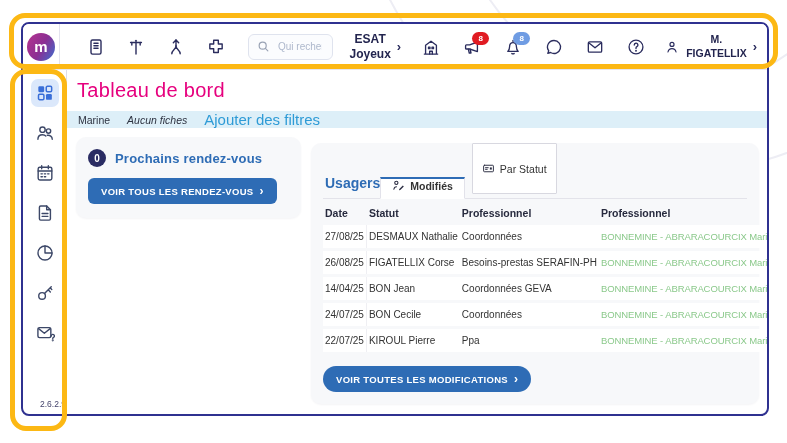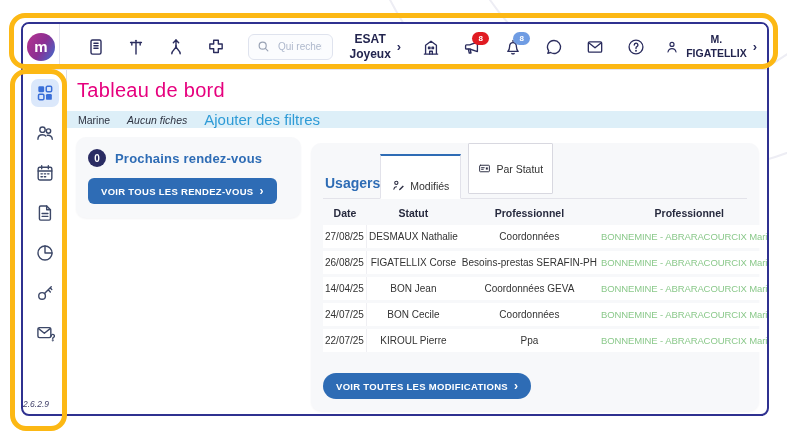--- a/index.html
+++ b/index.html
@@ -38,21 +38,21 @@
   .badge.blue{background:#6f9ce3;}
   .user-zone{display:flex;align-items:center;gap:6px;margin-left:18px;margin-right:10px;}
   .user-name{font-size:10.5px;font-weight:bold;color:#23254f;text-align:center;line-height:1.25;max-width:86px;}
 
   
   .body-row{flex:1;display:flex;min-height:0;}
   .sidebar{width:44px;min-width:44px;border-right:1px solid #dddde8;position:relative;display:flex;flex-direction:column;align-items:center;padding-top:9px;gap:12px;box-sizing:border-box;}
   .sb-item{width:28px;height:28px;display:flex;align-items:center;justify-content:center;border-radius:7px;color:#3d4868;background:none;border:none;padding:0;cursor:pointer;}
   .sb-item.active{background:#dbe8fb;color:#3a6fd8;}
   .sb-icon{width:20px;height:20px;display:block;}
-  .version{position:absolute;bottom:5px;left:0;width:100%;text-align:left;font-size:8.5px;color:#43436b;font-style:italic;}
+  .version{position:absolute;bottom:5px;left:0;width:100%;text-align:right;font-size:8.5px;color:#43436b;}
 
   .main{flex:1;min-width:0;display:flex;flex-direction:column;}
   .page-title{margin:9px 0 0 10px;font-size:20px;color:#e6007e;font-weight:500;letter-spacing:.3px;}
   .filter-bar{margin-top:9px;height:25px;background:#ddeff8;display:flex;align-items:center;font-size:10.5px;color:#2d3240;padding-left:11px;gap:17px;}
   .filter-current{font-style:italic;}
   .filter-add{color:#2e9bd6;cursor:pointer;background:none;border:none;font-size:15px;font-family:inherit;padding:0;}
 
   .content{display:flex;gap:10px;padding:9px 8px 0 9px;align-items:flex-start;}
   .card{background:#f7f8fa;border-radius:10px;box-shadow:0 1px 2px rgba(40,40,80,.05);}
 
@@ -66,32 +66,32 @@
   .btn-blue .chev{color:#fff;font-size:12px;}
 
   
   .right-col{flex:1;min-width:0;display:flex;flex-direction:column;}
   .usagers-card{margin-top:6px;padding:0 12px 12px;box-sizing:border-box;}
   .usagers-head{display:flex;align-items:flex-end;border-bottom:1px solid #e3e3ea;}
   .usagers-title{font-size:14px;font-weight:bold;color:#2e6cb5;padding:14px 0 7px 2px;}
   .tabs{display:flex;align-items:flex-end;}
   .tab{display:flex;align-items:center;gap:5px;background:#fff;font-size:10.5px;color:#333;cursor:pointer;font-family:inherit;}
   .tab.active{border:1px solid #e2e2ea;border-top:2px solid #2e6cb5;border-bottom:1px solid #fff;margin-bottom:-1px;
-    padding:23px 11px 6px;font-weight:normal;}
+    padding:0 11px 6px;font-weight:bold;}
   .tab.plain{border:1px solid #d8d8e0;border-radius:1px;padding:18px 9px;margin:0 0 4px 7px;}
   .tab-ic{width:13px;height:13px;color:#2b2d42;display:block;}
 
   table.usagers{width:100%;border-collapse:separate;border-spacing:0 3px;margin-top:2px;font-size:10px;}
-  table.usagers th{color:#272a3e;font-weight:bold;text-align:center;padding:3px 2px;font-size:10.5px;white-space:nowrap;}
-  table.usagers td{background:#fff;text-align:center;color:#333;padding:6px 2px;white-space:nowrap;}
+  table.usagers th{color:#272a3e;font-weight:bold;text-align:left;padding:3px 2px;font-size:10.5px;white-space:nowrap;}
+  table.usagers td{background:#fff;text-align:left;color:#333;padding:6px 2px;white-space:nowrap;}
   table.usagers td.col0{width:58px;border-right:1px solid #efeff3;}
   table.usagers td.col1{width:104px;}
   table.usagers td.col2{width:138px;}
   table.usagers td.col3{color:#8bc98b;font-size:9.5px;letter-spacing:-.1px;}
-  .btn-mods{margin-top:18px;border-radius:13px;}
+  .btn-mods{margin-top:11px;border-radius:13px;}
 
   
   .suivi-card{margin-top:14px;border-radius:10px 10px 0 0;padding:11px 12px;display:flex;align-items:center;justify-content:space-between;height:54px;box-sizing:border-box;}
   .suivi-title{font-size:14px;font-weight:bold;color:#2e6cb5;}
   .suivi-actions{display:flex;align-items:center;gap:7px;}
   .btn-count{background:#2372bf;color:#fff;border:none;border-radius:6px;font-size:10.5px;font-weight:bold;padding:7px 12px;cursor:pointer;font-family:inherit;}
   .btn-plus{width:25px;height:25px;border-radius:50%;background:#56b54b;color:#fff;border:none;font-size:17px;font-weight:bold;
     display:flex;align-items:center;justify-content:center;cursor:pointer;line-height:1;padding:0 0 2px;}
 
   

